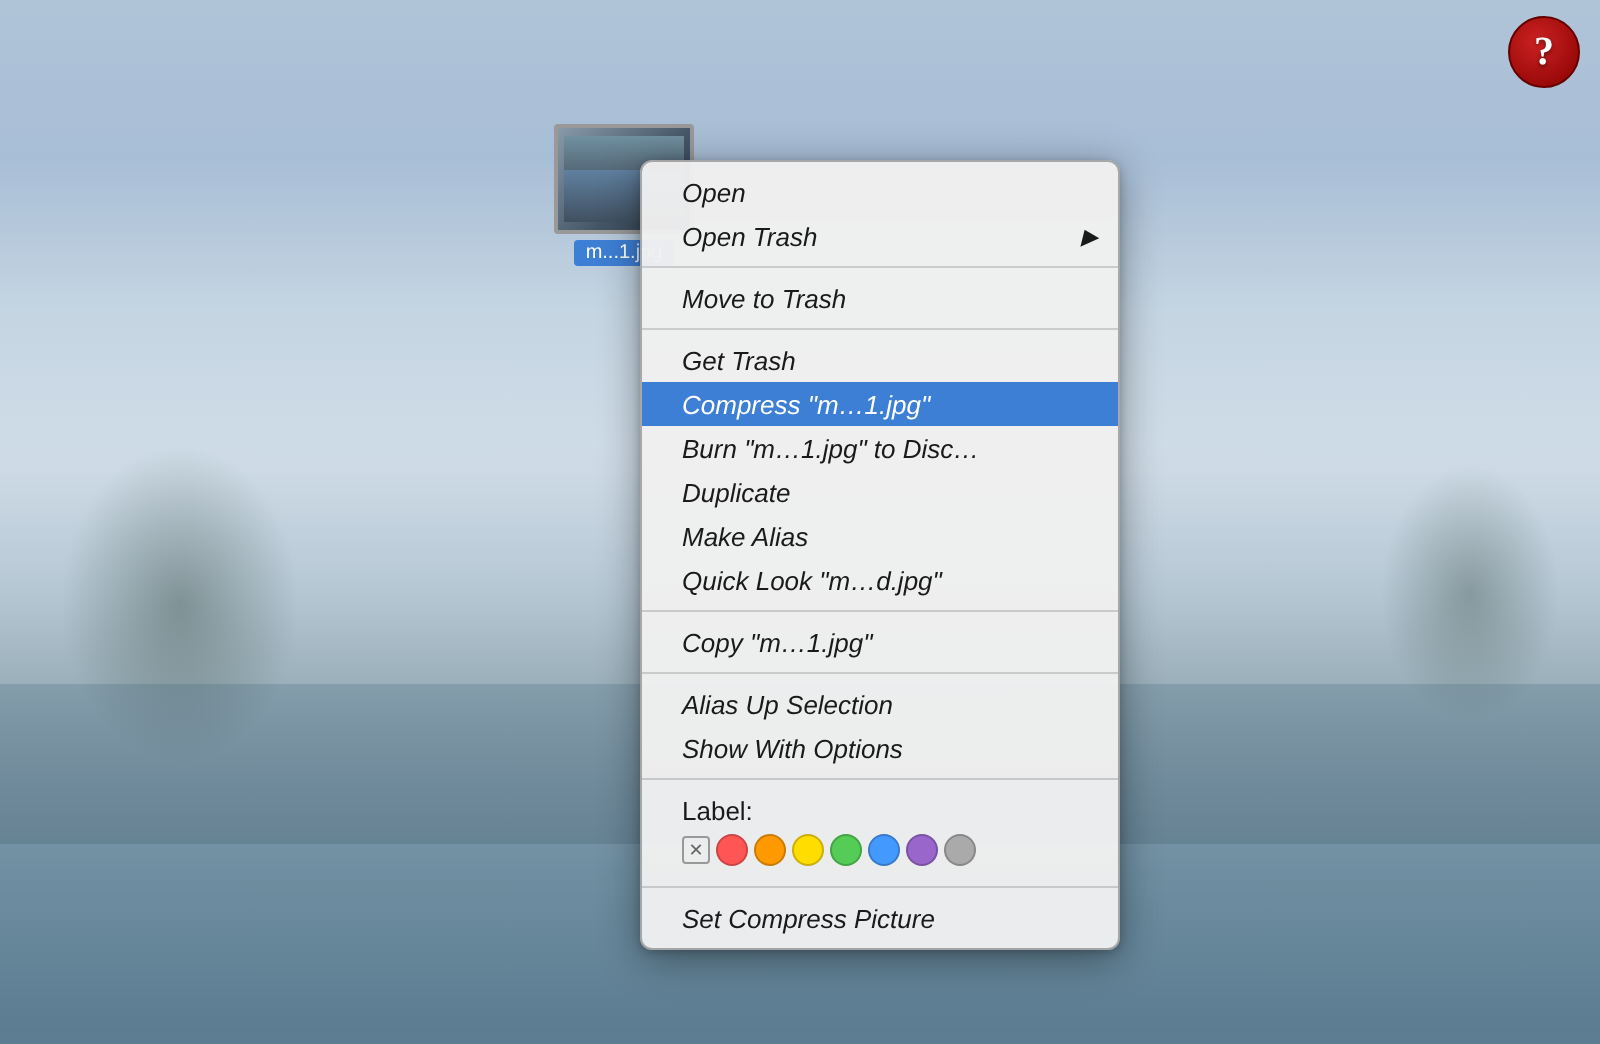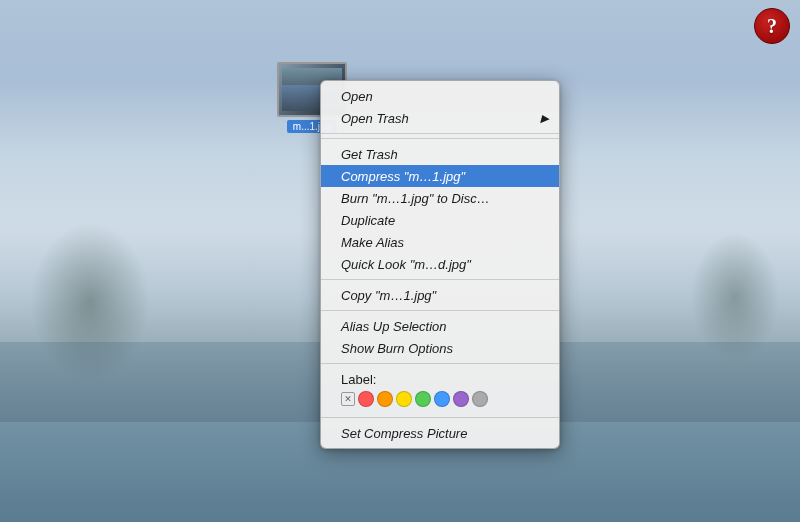--- a/index.html
+++ b/index.html
@@ -284,20 +284,23 @@
     <span>Open</span>
   </div>
 
   <div class="menu-item">
     <span>Open Trash</span>
     <span class="arrow">▶</span>
   </div>
 
   <div class="menu-separator"></div>
 
+  <div class="menu-item">
+    <span>Move to Trash</span>
+  </div>
 
   <div class="menu-separator"></div>
 
   <div class="menu-item">
     <span>Get Trash</span>
   </div>
 
   <div class="menu-item highlighted">
     <span>Compress "m…1.jpg"</span>
   </div>
@@ -324,21 +327,21 @@
     <span>Copy "m…1.jpg"</span>
   </div>
 
   <div class="menu-separator"></div>
 
   <div class="menu-item">
     <span>Alias Up Selection</span>
   </div>
 
   <div class="menu-item">
-    <span>Show Burn Options</span>
+    <span>Show With Options</span>
   </div>
 
   <div class="menu-separator"></div>
 
   <div class="menu-label-section">
     <div class="menu-label-title">Label:</div>
     <div class="label-colors">
       <div class="label-x">
         <span>✕</span>
       </div>

